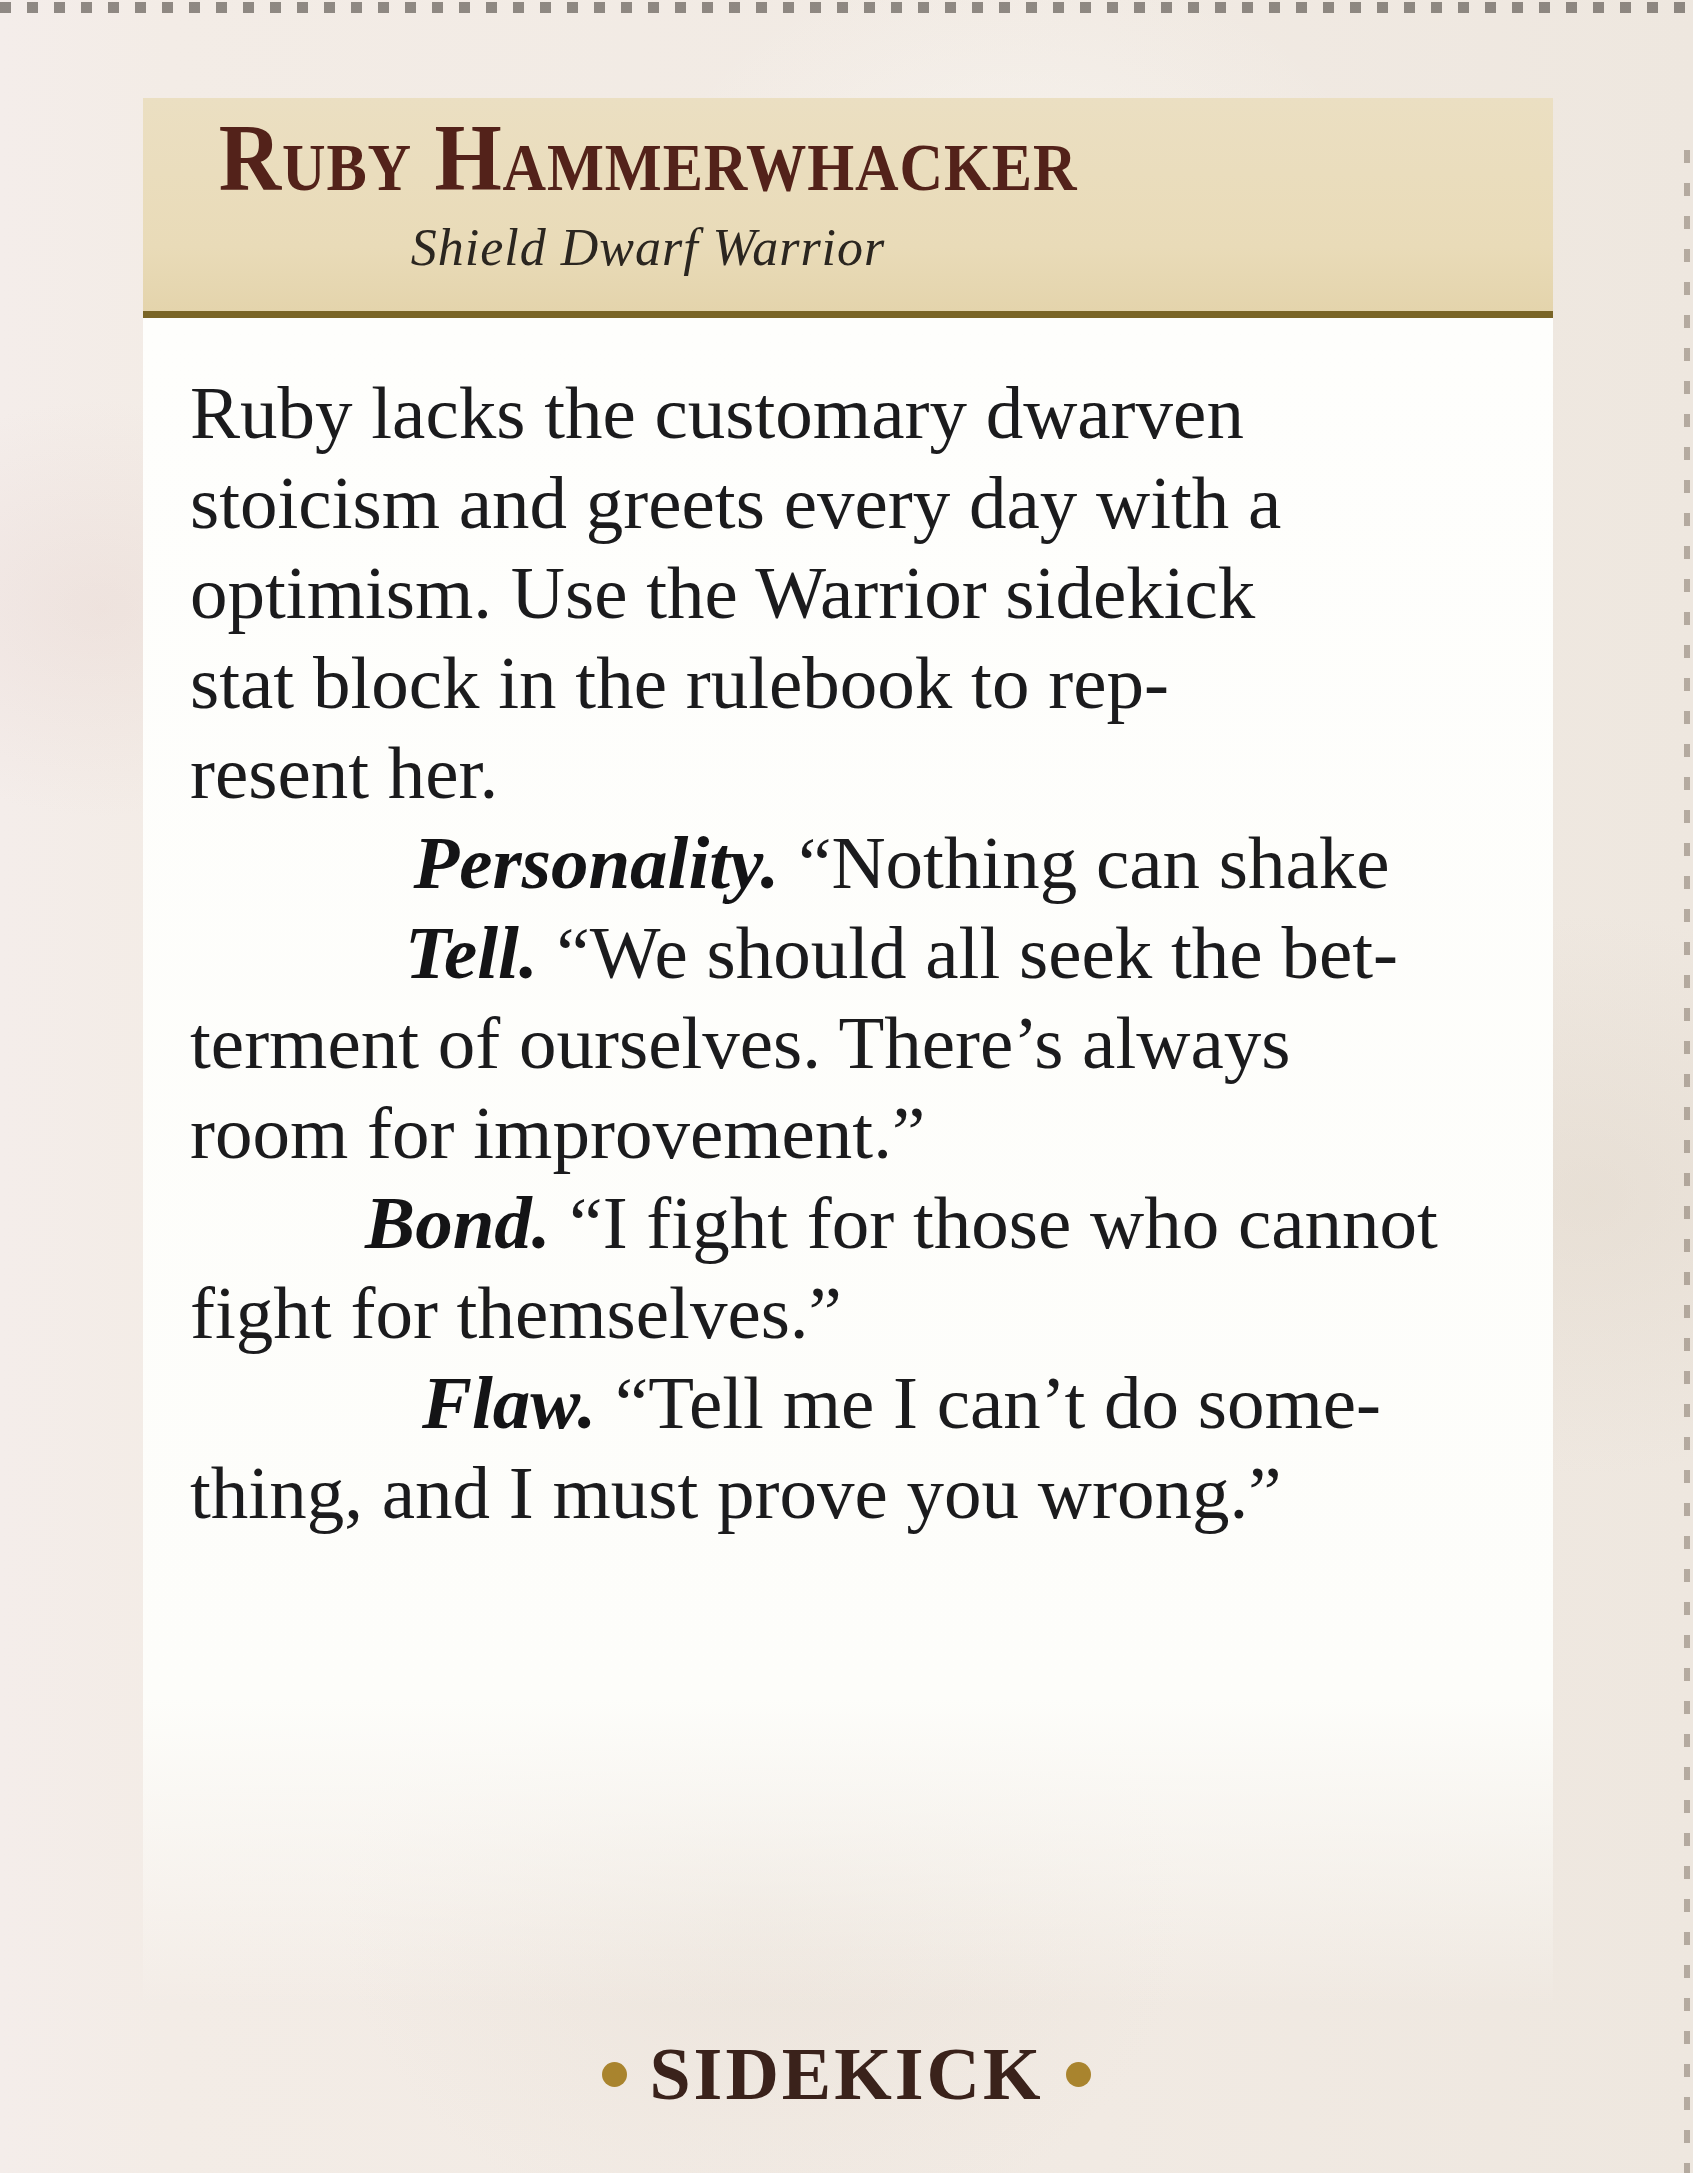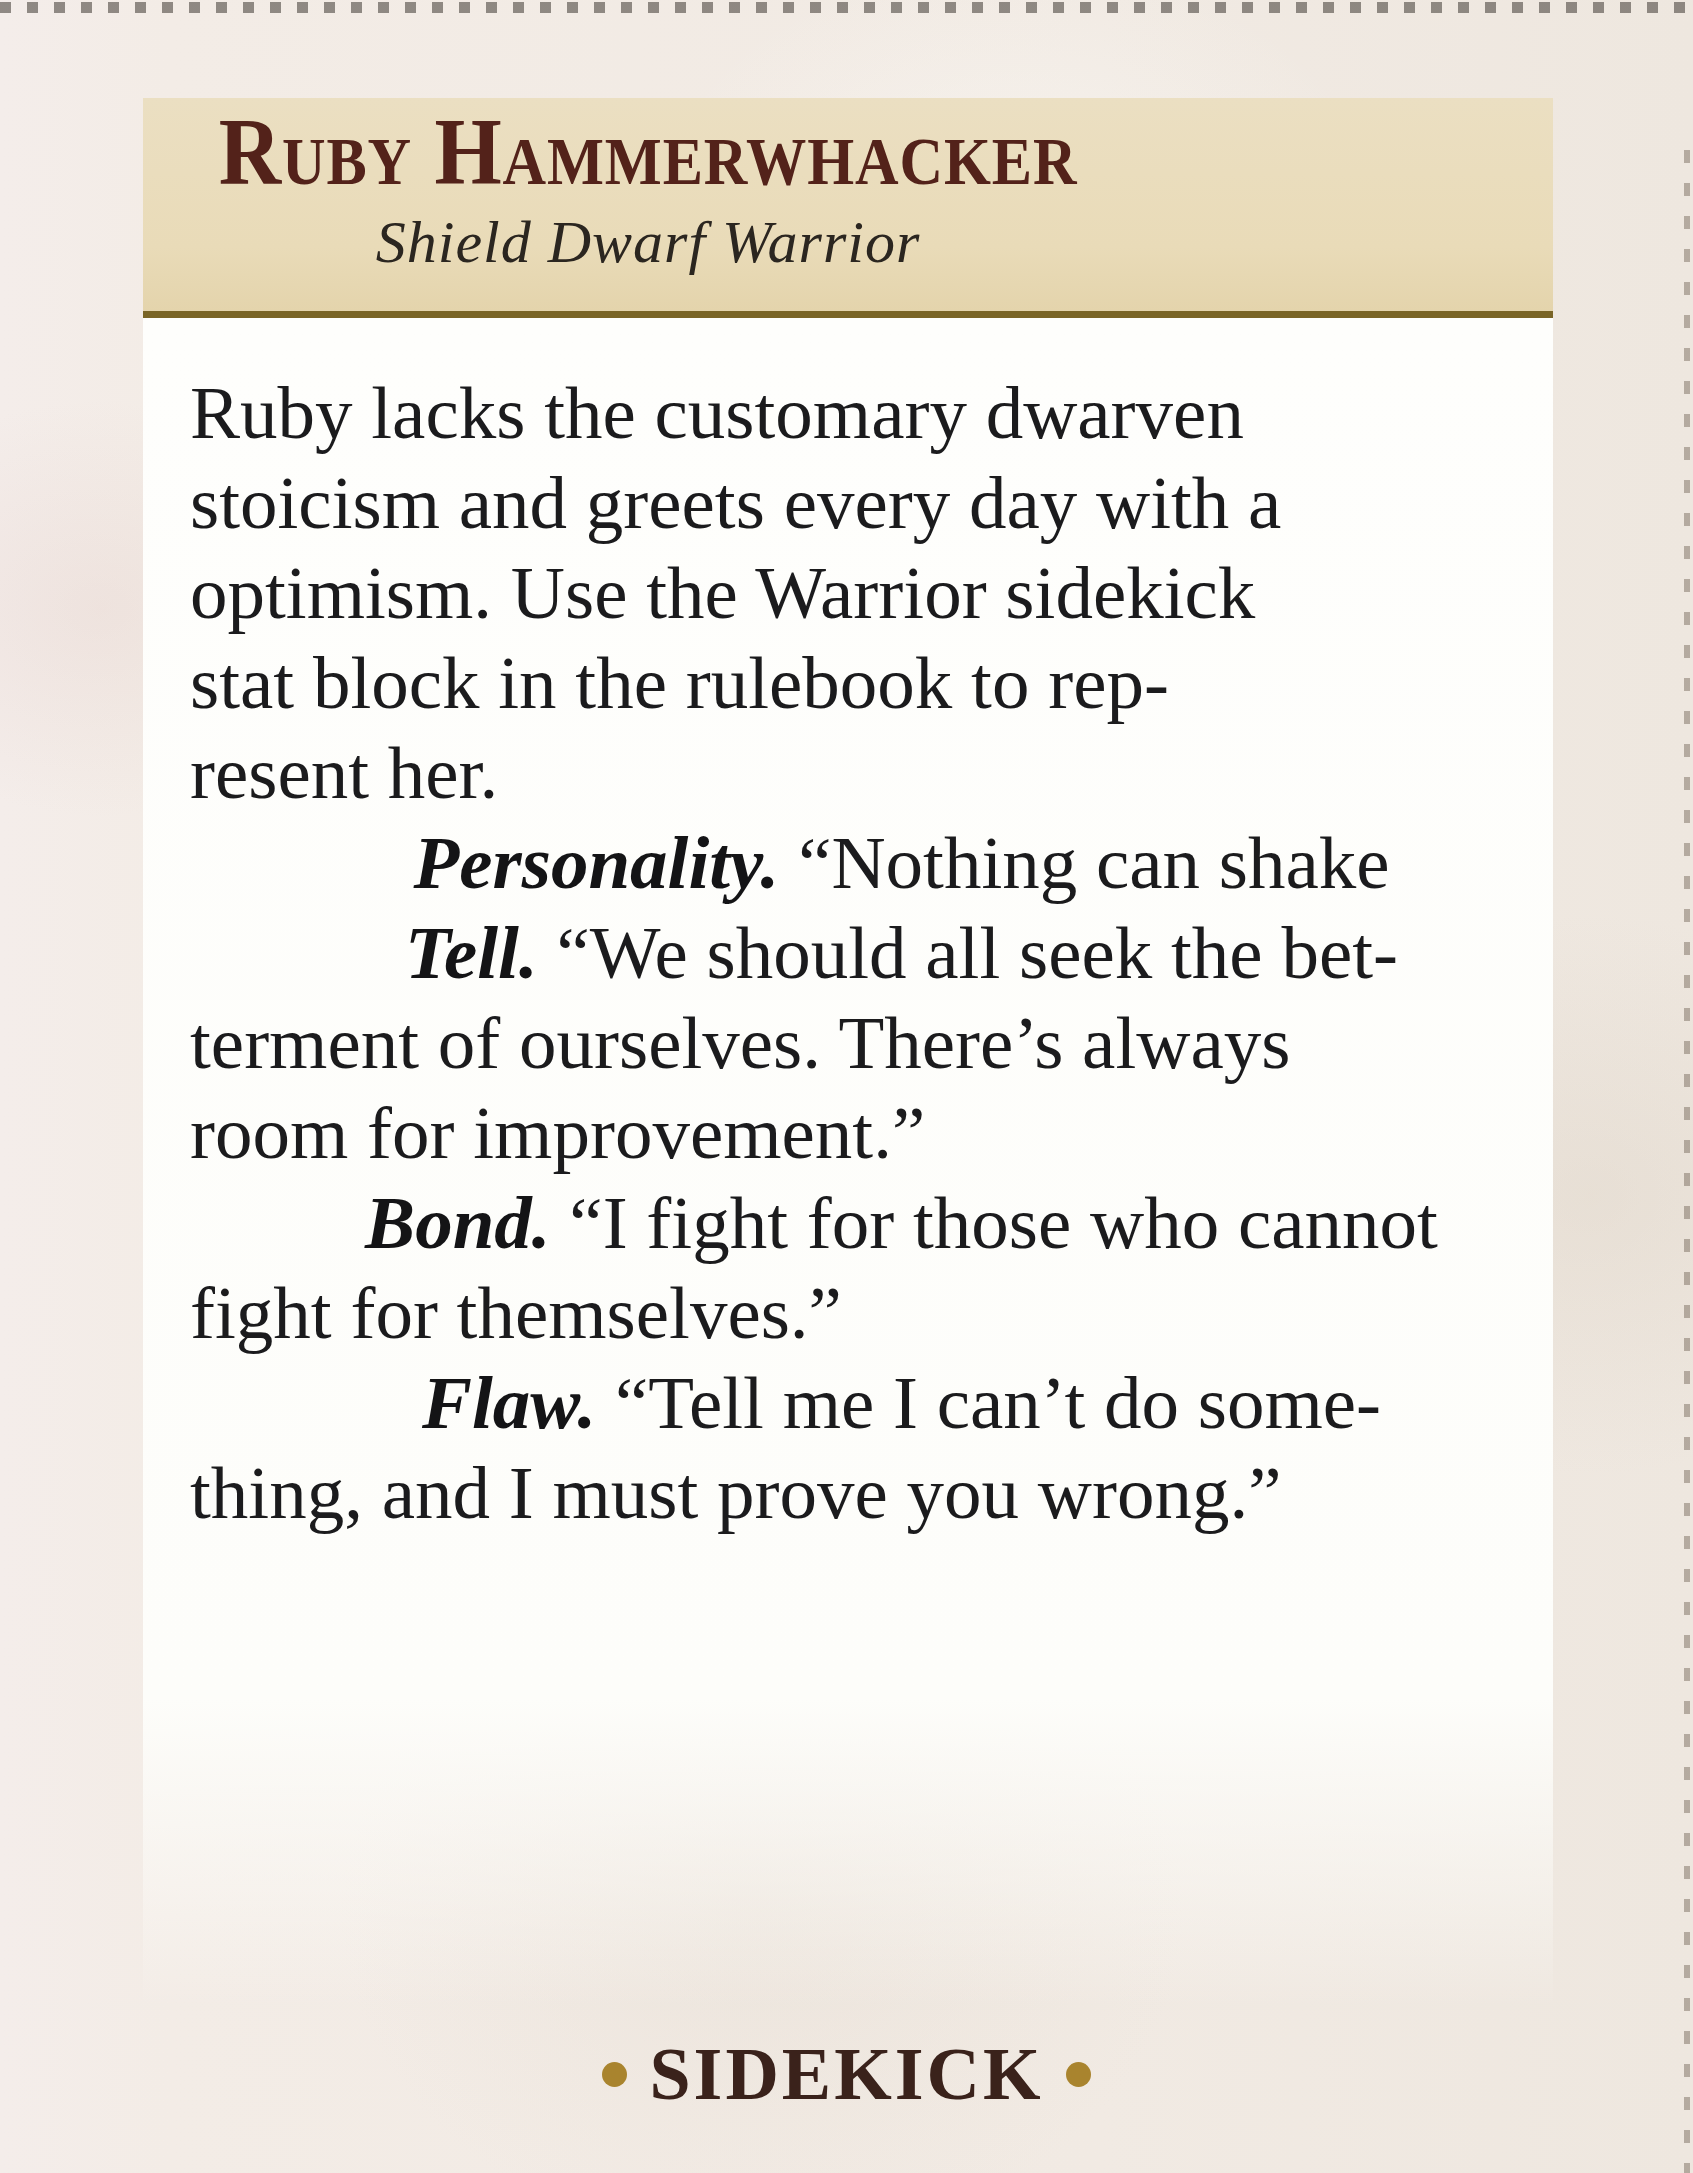--- a/index.html
+++ b/index.html
@@ -28,30 +28,30 @@
     position:absolute;top:150px;right:3px;width:6px;height:2023px;
     background:repeating-linear-gradient(180deg,rgba(110,96,82,.45) 0 13px,transparent 13px 33px);
   }
   
   .card{position:absolute;left:143px;top:98px;width:1410px;}
   .card-header{
     height:213px;
     background:linear-gradient(180deg,#ebdfc2 0%,#e9dbb8 70%,#e4d4ac 100%);
     border-bottom:7px solid #7a6526;
   }
-  .header-text{width:1010px;text-align:center;}
+  .header-text{width:1010px;padding-top:6px;text-align:center;}
   .card-title{
     font-variant:small-caps;
     font-size:96px;line-height:108px;font-weight:600;
     color:#53221a;letter-spacing:1px;
     transform:scaleX(.9);transform-origin:50% 50%;
     white-space:nowrap;
   }
   .card-subtitle{
-    font-style:italic;font-size:60px;line-height:72px;
+    font-style:italic;font-size:52px;line-height:72px;
     color:#2b2620;letter-spacing:1px;
   }
   .card-body{
     height:1700px;
     padding:50px 40px 0 47px;box-sizing:border-box;
     background:linear-gradient(180deg,#fefefc 0px,#fdfdfa 1380px,rgba(253,253,250,0) 1690px);
   }
   .body-line{
     font-size:75px;line-height:90px;color:#1b1b1d;white-space:nowrap;
   }

